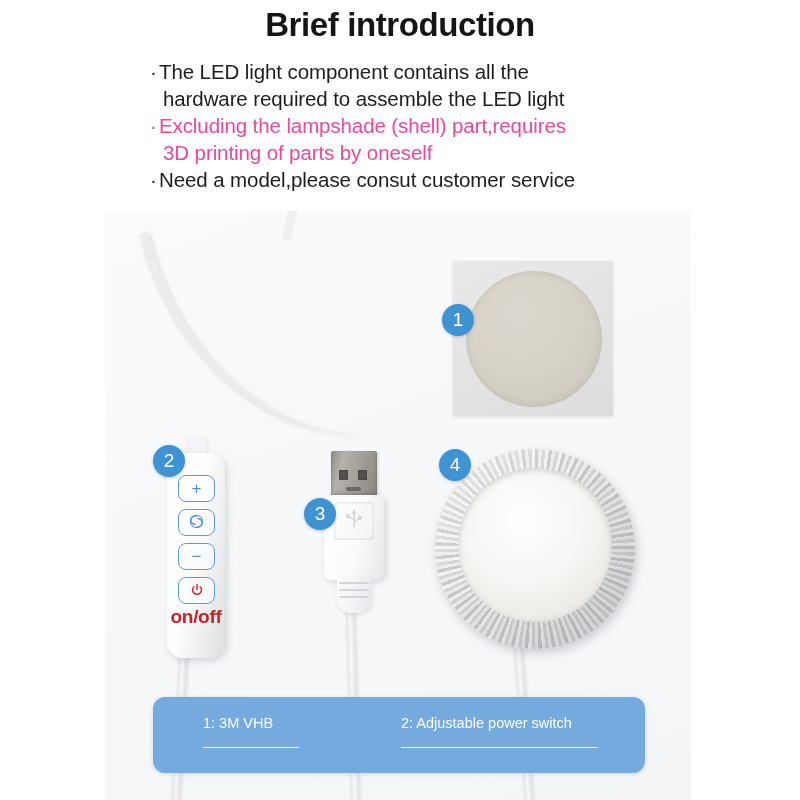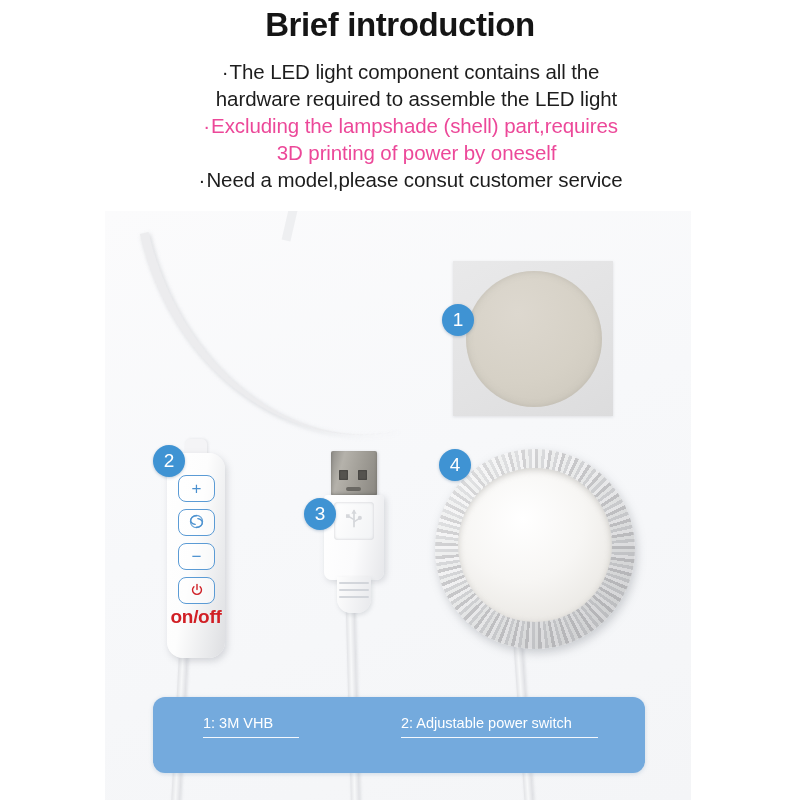--- a/index.html
+++ b/index.html
@@ -31,21 +31,20 @@
     font-size: 33px;
     font-weight: bold;
     color: #151515;
     letter-spacing: -0.4px;
   }
   .bullets {
     position: absolute;
     left: 150px;
     top: 58px;
     width: 520px;
-    text-align: center;
   }
   .bullet-line {
     font-size: 20.5px;
     line-height: 27px;
     color: #1d1d1d;
     white-space: nowrap;
     letter-spacing: -0.1px;
   }
   .bullet-line.indent { padding-left: 13px; }
   .bullet-line.blue { color: #ec4899; }
@@ -303,41 +302,41 @@
     box-shadow: 0 1px 4px rgba(100,140,180,0.28);
   }
   .legend-cell {
     position: absolute;
     color: #ffffff;
     font-size: 14.5px;
     white-space: nowrap;
   }
   .legend-cell .txt {
     border-bottom: 1.3px solid rgba(255,255,255,0.92);
-    padding-bottom: 6px;
+    padding-bottom: 16px;
     padding-right: 26px;
     display: inline-block;
   }
   .lc-1 { left: 50px; top: 18px; }
   .lc-2 { left: 248px; top: 18px; }
   .lc-3 { left: 50px; top: 47px; }
   .lc-4 { left: 248px; top: 47px; }
 </style>
 </head>
 <body>
 
 <div class="header">
   <div class="title">Brief introduction</div>
 
   <div class="bullets">
     <div class="bullet-line"><span class="dot">·</span><span>The LED light component contains all the</span></div>
     <div class="bullet-line indent"><span>hardware required to assemble the LED light</span></div>
 
     <div class="bullet-line blue"><span class="dot">·</span><span>Excluding the lampshade (shell) part,requires</span></div>
-    <div class="bullet-line blue indent"><span>3D printing of power by oneself</span></div>
+    <div class="bullet-line blue indent"><span>3D printing of parts by oneself</span></div>
 
     <div class="bullet-line"><span class="dot">·</span><span>Need a model,please consut customer service</span></div>
   </div>
 </div>
 
 <div class="photo">
 
   <div class="cable cable-top"></div>
   <div class="cable cable-top-2"></div>
   <div class="cable cable-sw-bottom"></div>

